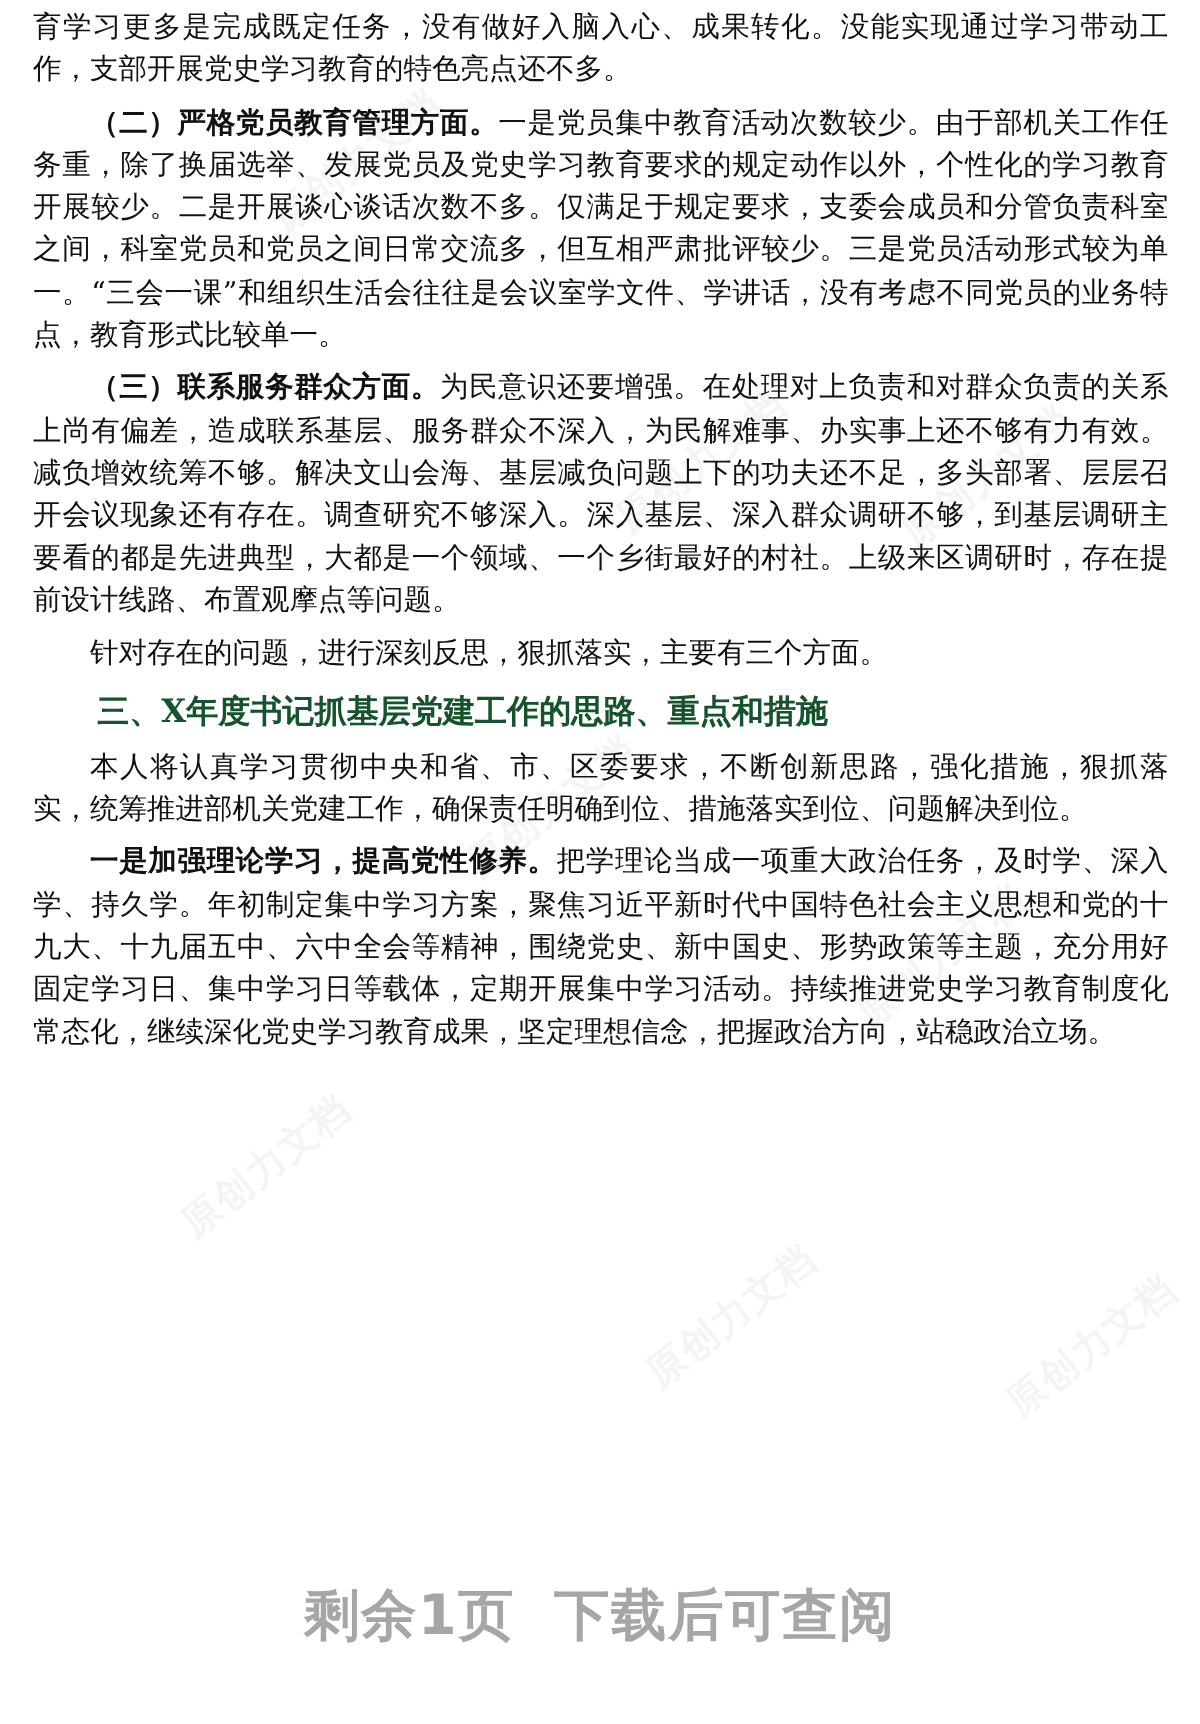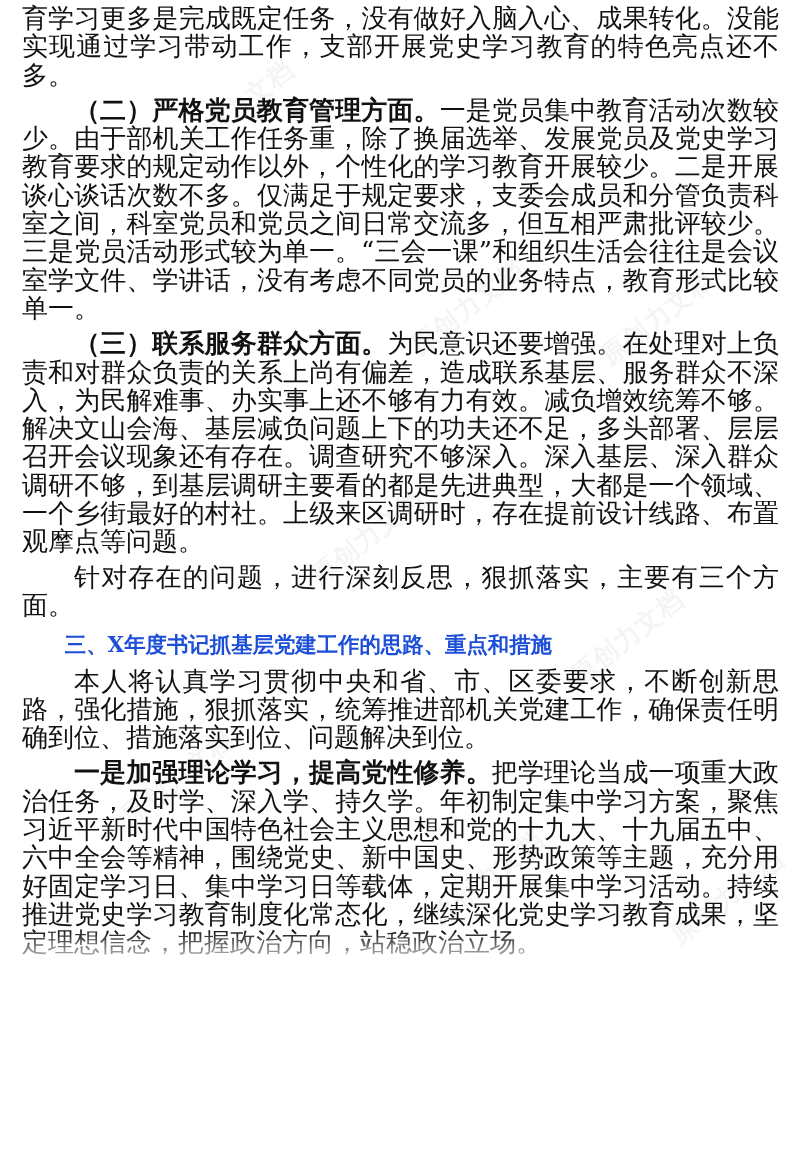--- a/index.html
+++ b/index.html
@@ -44,21 +44,21 @@
     top: 0;
     left: 0;
     width: 800px;
     z-index: 3;
     padding: 4px 21px 0 22px;
     box-sizing: border-box;
   }
   p.para {
     margin: 0;
     padding: 0;
-    font-size: 26px;
+    font-size: 19px;
     line-height: 28.3px;
     color: #111111;
     text-align: justify;
     text-justify: inter-ideograph;
     text-indent: 0;
     font-weight: 400;
     letter-spacing: 0px;
   }
   p.para.indent {
     text-indent: 2em;
@@ -67,21 +67,21 @@
     margin-top: 7px;
   }
   .lead {
     font-weight: 700;
   }
   p.heading {
     margin: 12px 0 0 0;
     padding: 0;
     font-size: 21.4px;
     line-height: 28.3px;
-    color: #1d4ed8;
+    color: #14532d;
     font-weight: 700;
     text-indent: 2em;
     text-align: left;
   }
 
   
   .fade-mask {
     position: absolute;
     left: 0;
     right: 0;
@@ -149,15 +149,17 @@
       <p class="para indent spacer-before"><span>针对存在的问题，进行深刻反思，狠抓落实，主要有三个方面。</span></p>
       <p class="heading">三、X年度书记抓基层党建工作的思路、重点和措施</p>
       <p class="para indent spacer-before"><span>本人将认真学习贯彻中央和省、市、区委要求，不断创新思路，强化措施，狠抓落实，统筹推进部机关党建工作，确保责任明确到位、措施落实到位、问题解决到位。</span></p>
       <p class="para indent spacer-before"><span class="lead">一是加强理论学习，提高党性修养。</span><span>把学理论当成一项重大政治任务，及时学、深入学、持久学。年初制定集中学习方案，聚焦习近平新时代中国特色社会主义思想和党的十九大、十九届五中、六中全会等精神，围绕党史、新中国史、形势政策等主题，充分用好固定学习日、集中学习日等载体，定期开展集中学习活动。持续推进党史学习教育制度化常态化，继续深化党史学习教育成果，坚定理想信念，把握政治方向，站稳政治立场。</span></p>
     </div>
 
   <div class="fade-mask"></div>
   <div class="blank-bottom"></div>
 
   <div class="paywall">
+    <span class="paywall-remaining">剩余1页</span>
+    <span class="paywall-action">下载后可查阅</span>
   </div>
 
 </div>
 
 </body></html>

